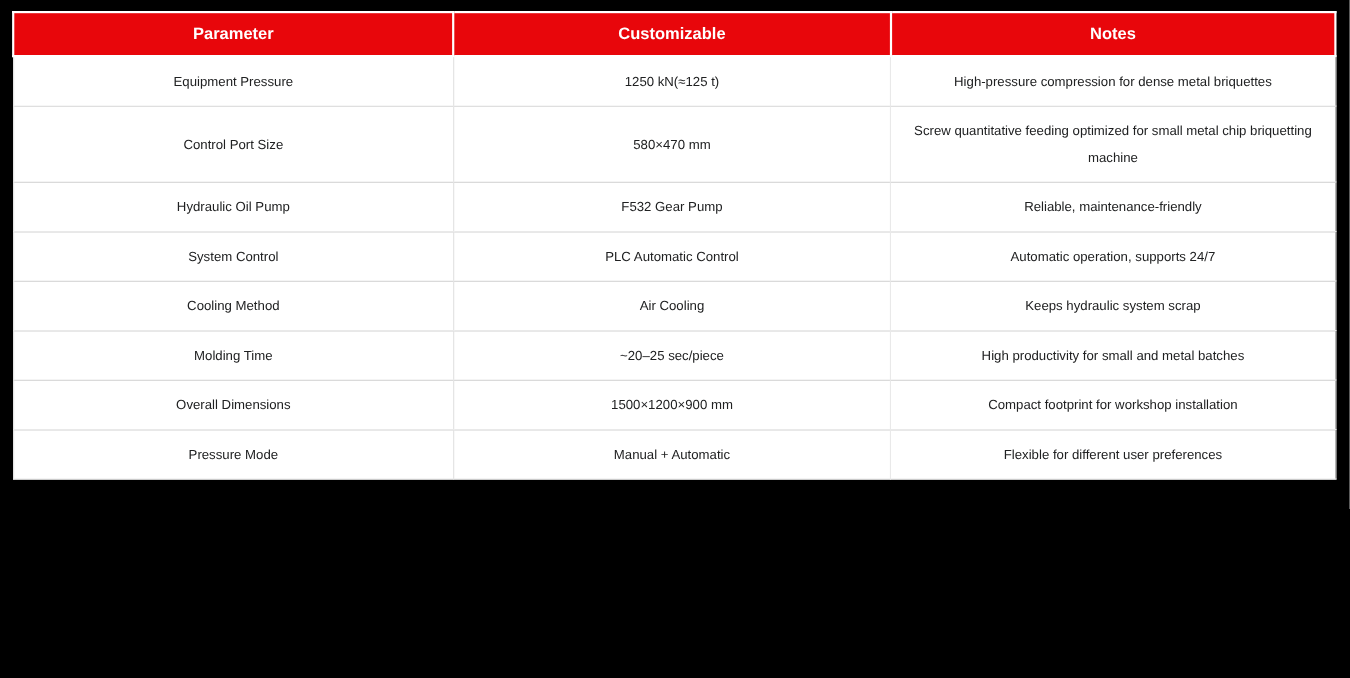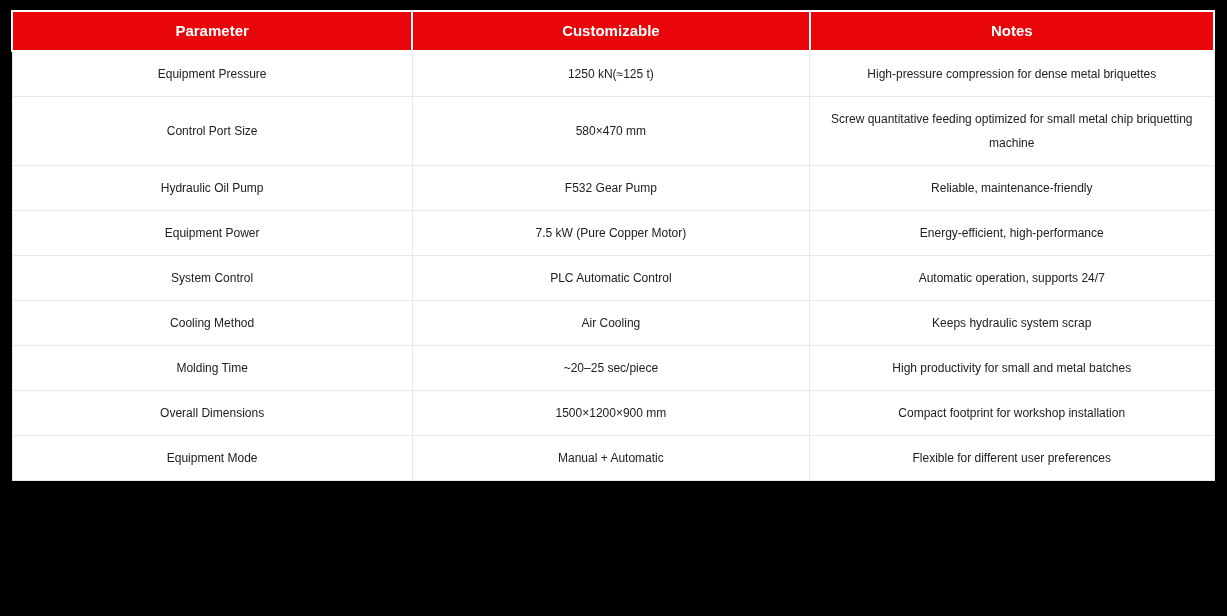--- a/index.html
+++ b/index.html
@@ -71,44 +71,39 @@
           <td>Control Port Size</td>
           <td>580×470 mm</td>
           <td>Screw quantitative feeding optimized for small metal chip briquetting machine</td>
         </tr>
         <tr>
           <td>Hydraulic Oil Pump</td>
           <td>F532 Gear Pump</td>
           <td>Reliable, maintenance-friendly</td>
         </tr>
         <tr>
-          <td>Equipment Power</td>
-          <td>7.5 kW (Pure Copper Motor)</td>
-          <td>Energy-efficient, high-performance</td>
-        </tr>
-        <tr>
           <td>System Control</td>
           <td>PLC Automatic Control</td>
           <td>Automatic operation, supports 24/7</td>
         </tr>
         <tr>
           <td>Cooling Method</td>
           <td>Air Cooling</td>
           <td>Keeps hydraulic system scrap</td>
         </tr>
         <tr>
           <td>Molding Time</td>
           <td>~20–25 sec/piece</td>
           <td>High productivity for small and metal batches</td>
         </tr>
         <tr>
           <td>Overall Dimensions</td>
           <td>1500×1200×900 mm</td>
           <td>Compact footprint for workshop installation</td>
         </tr>
         <tr>
-          <td>Equipment Mode</td>
+          <td>Pressure Mode</td>
           <td>Manual + Automatic</td>
           <td>Flexible for different user preferences</td>
         </tr>
       </tbody>
   </table>
 </div>
 
 </body></html>

